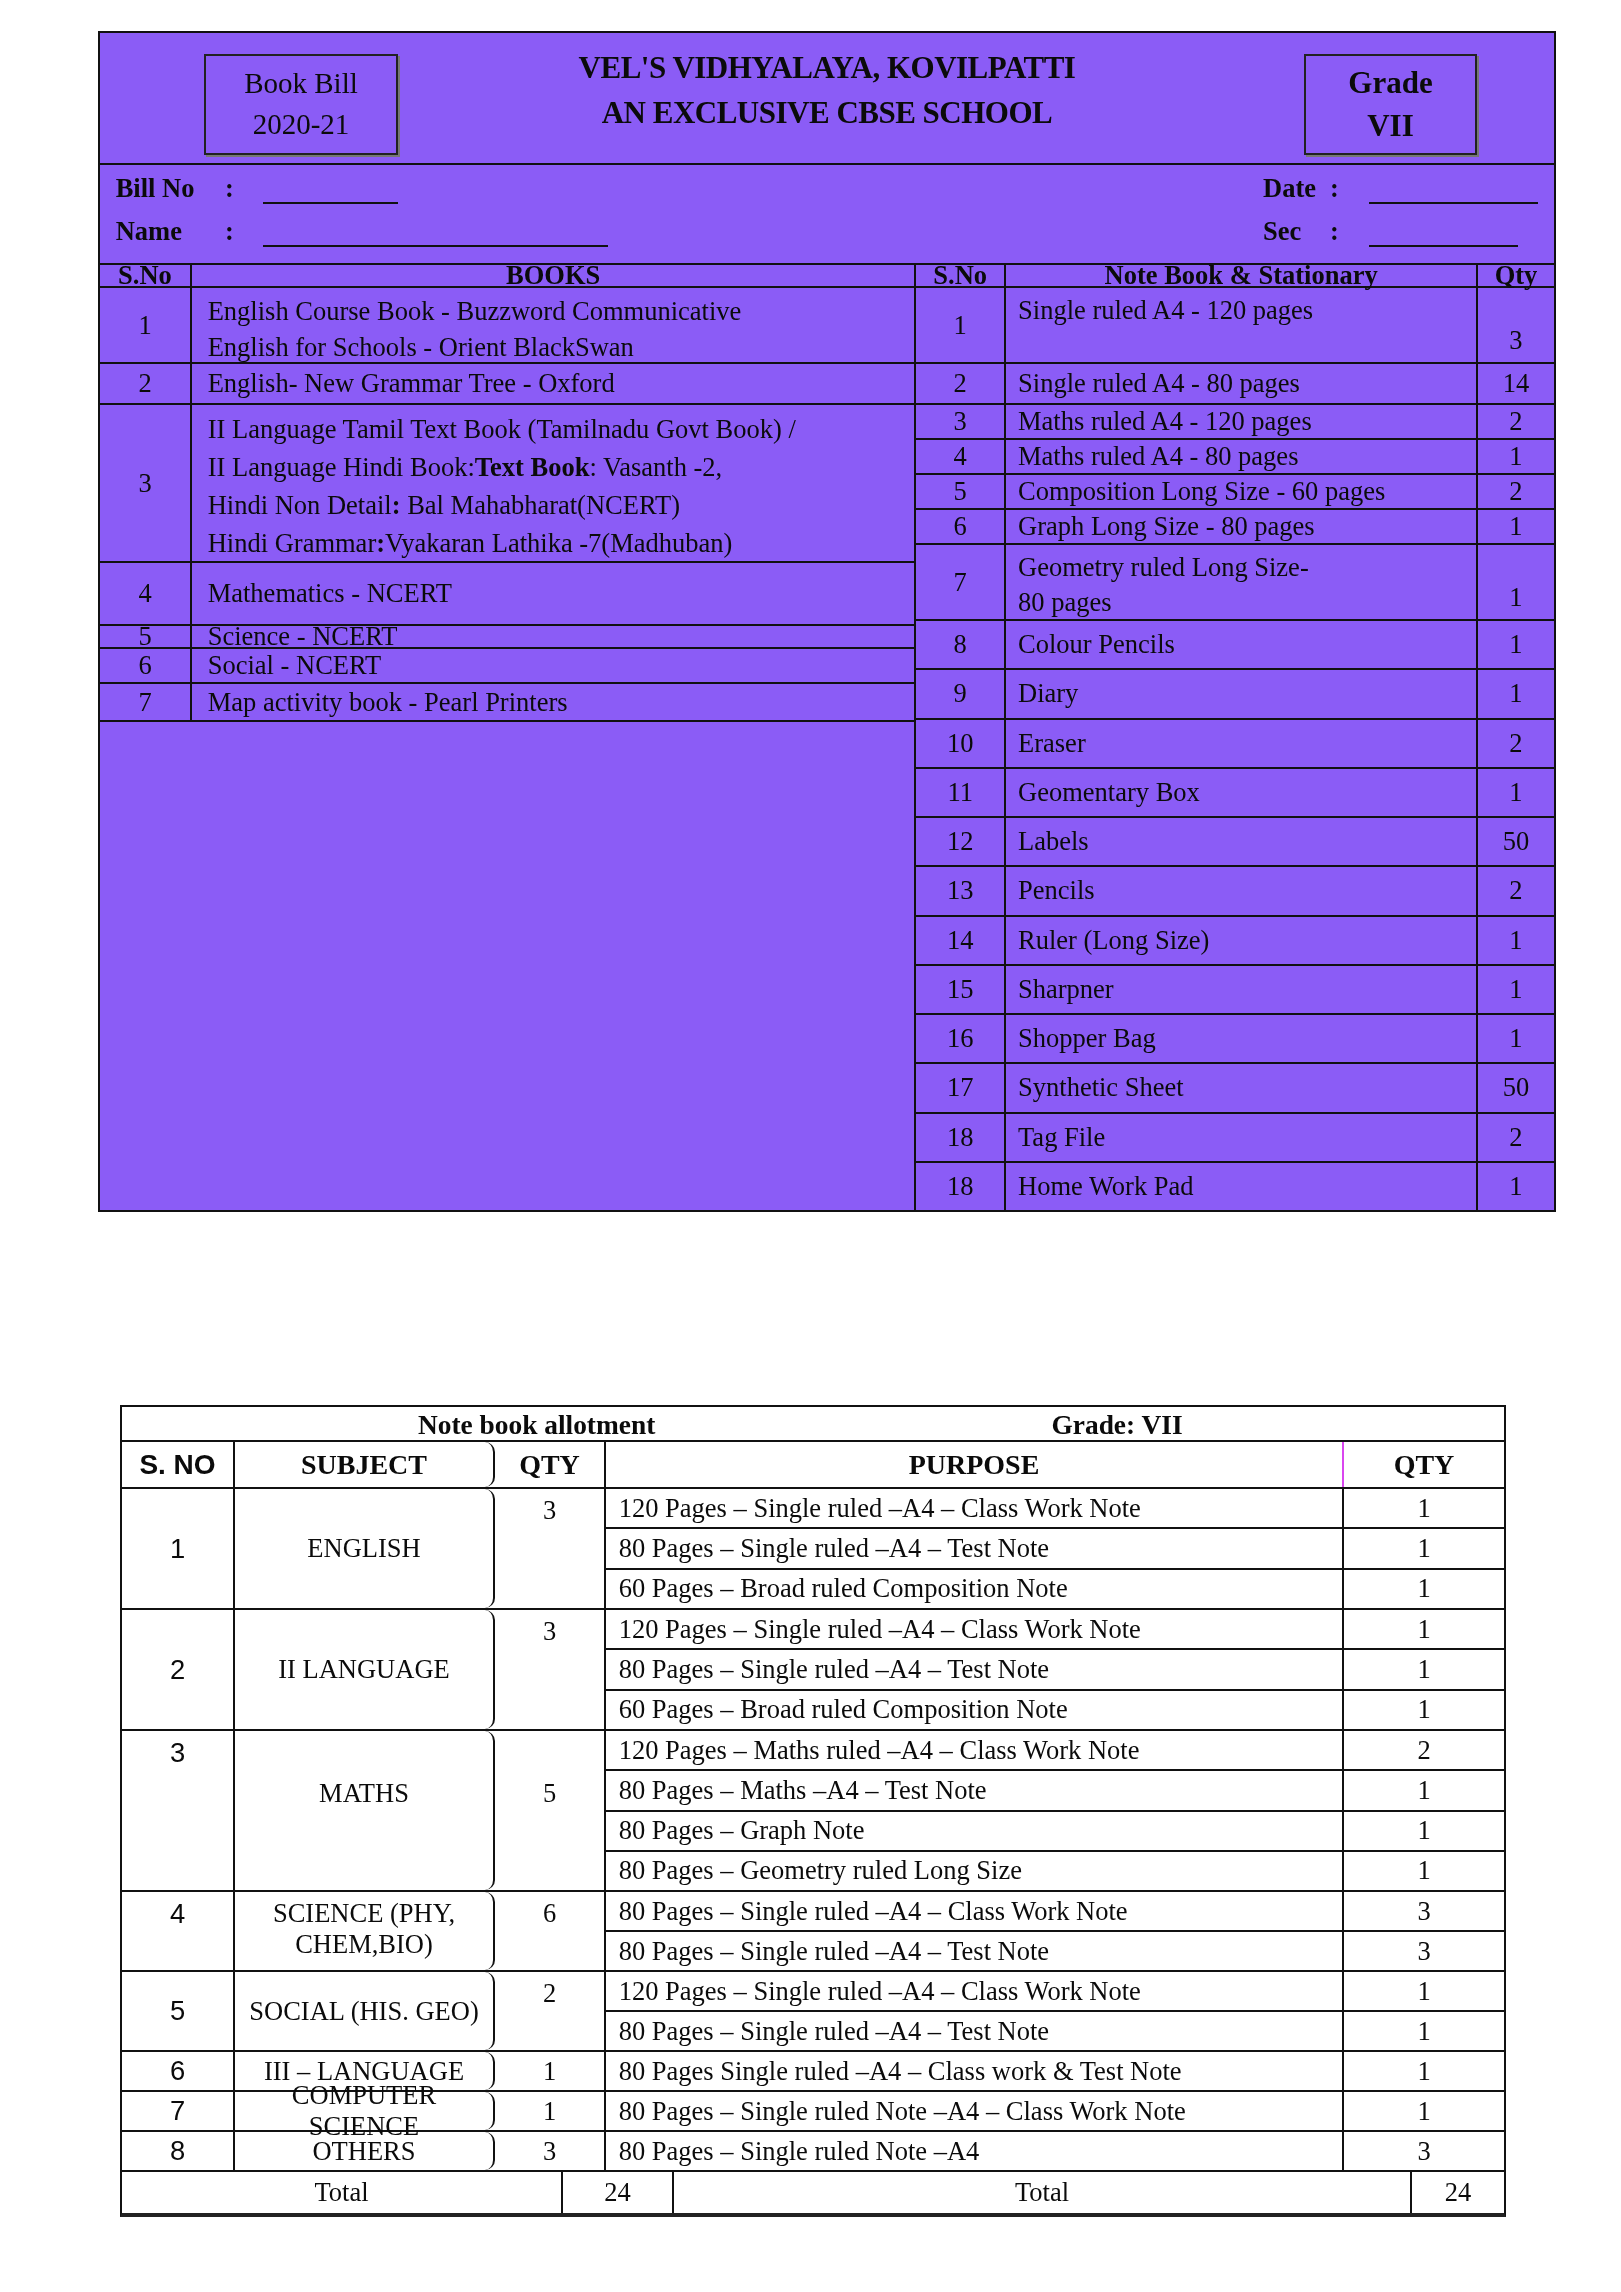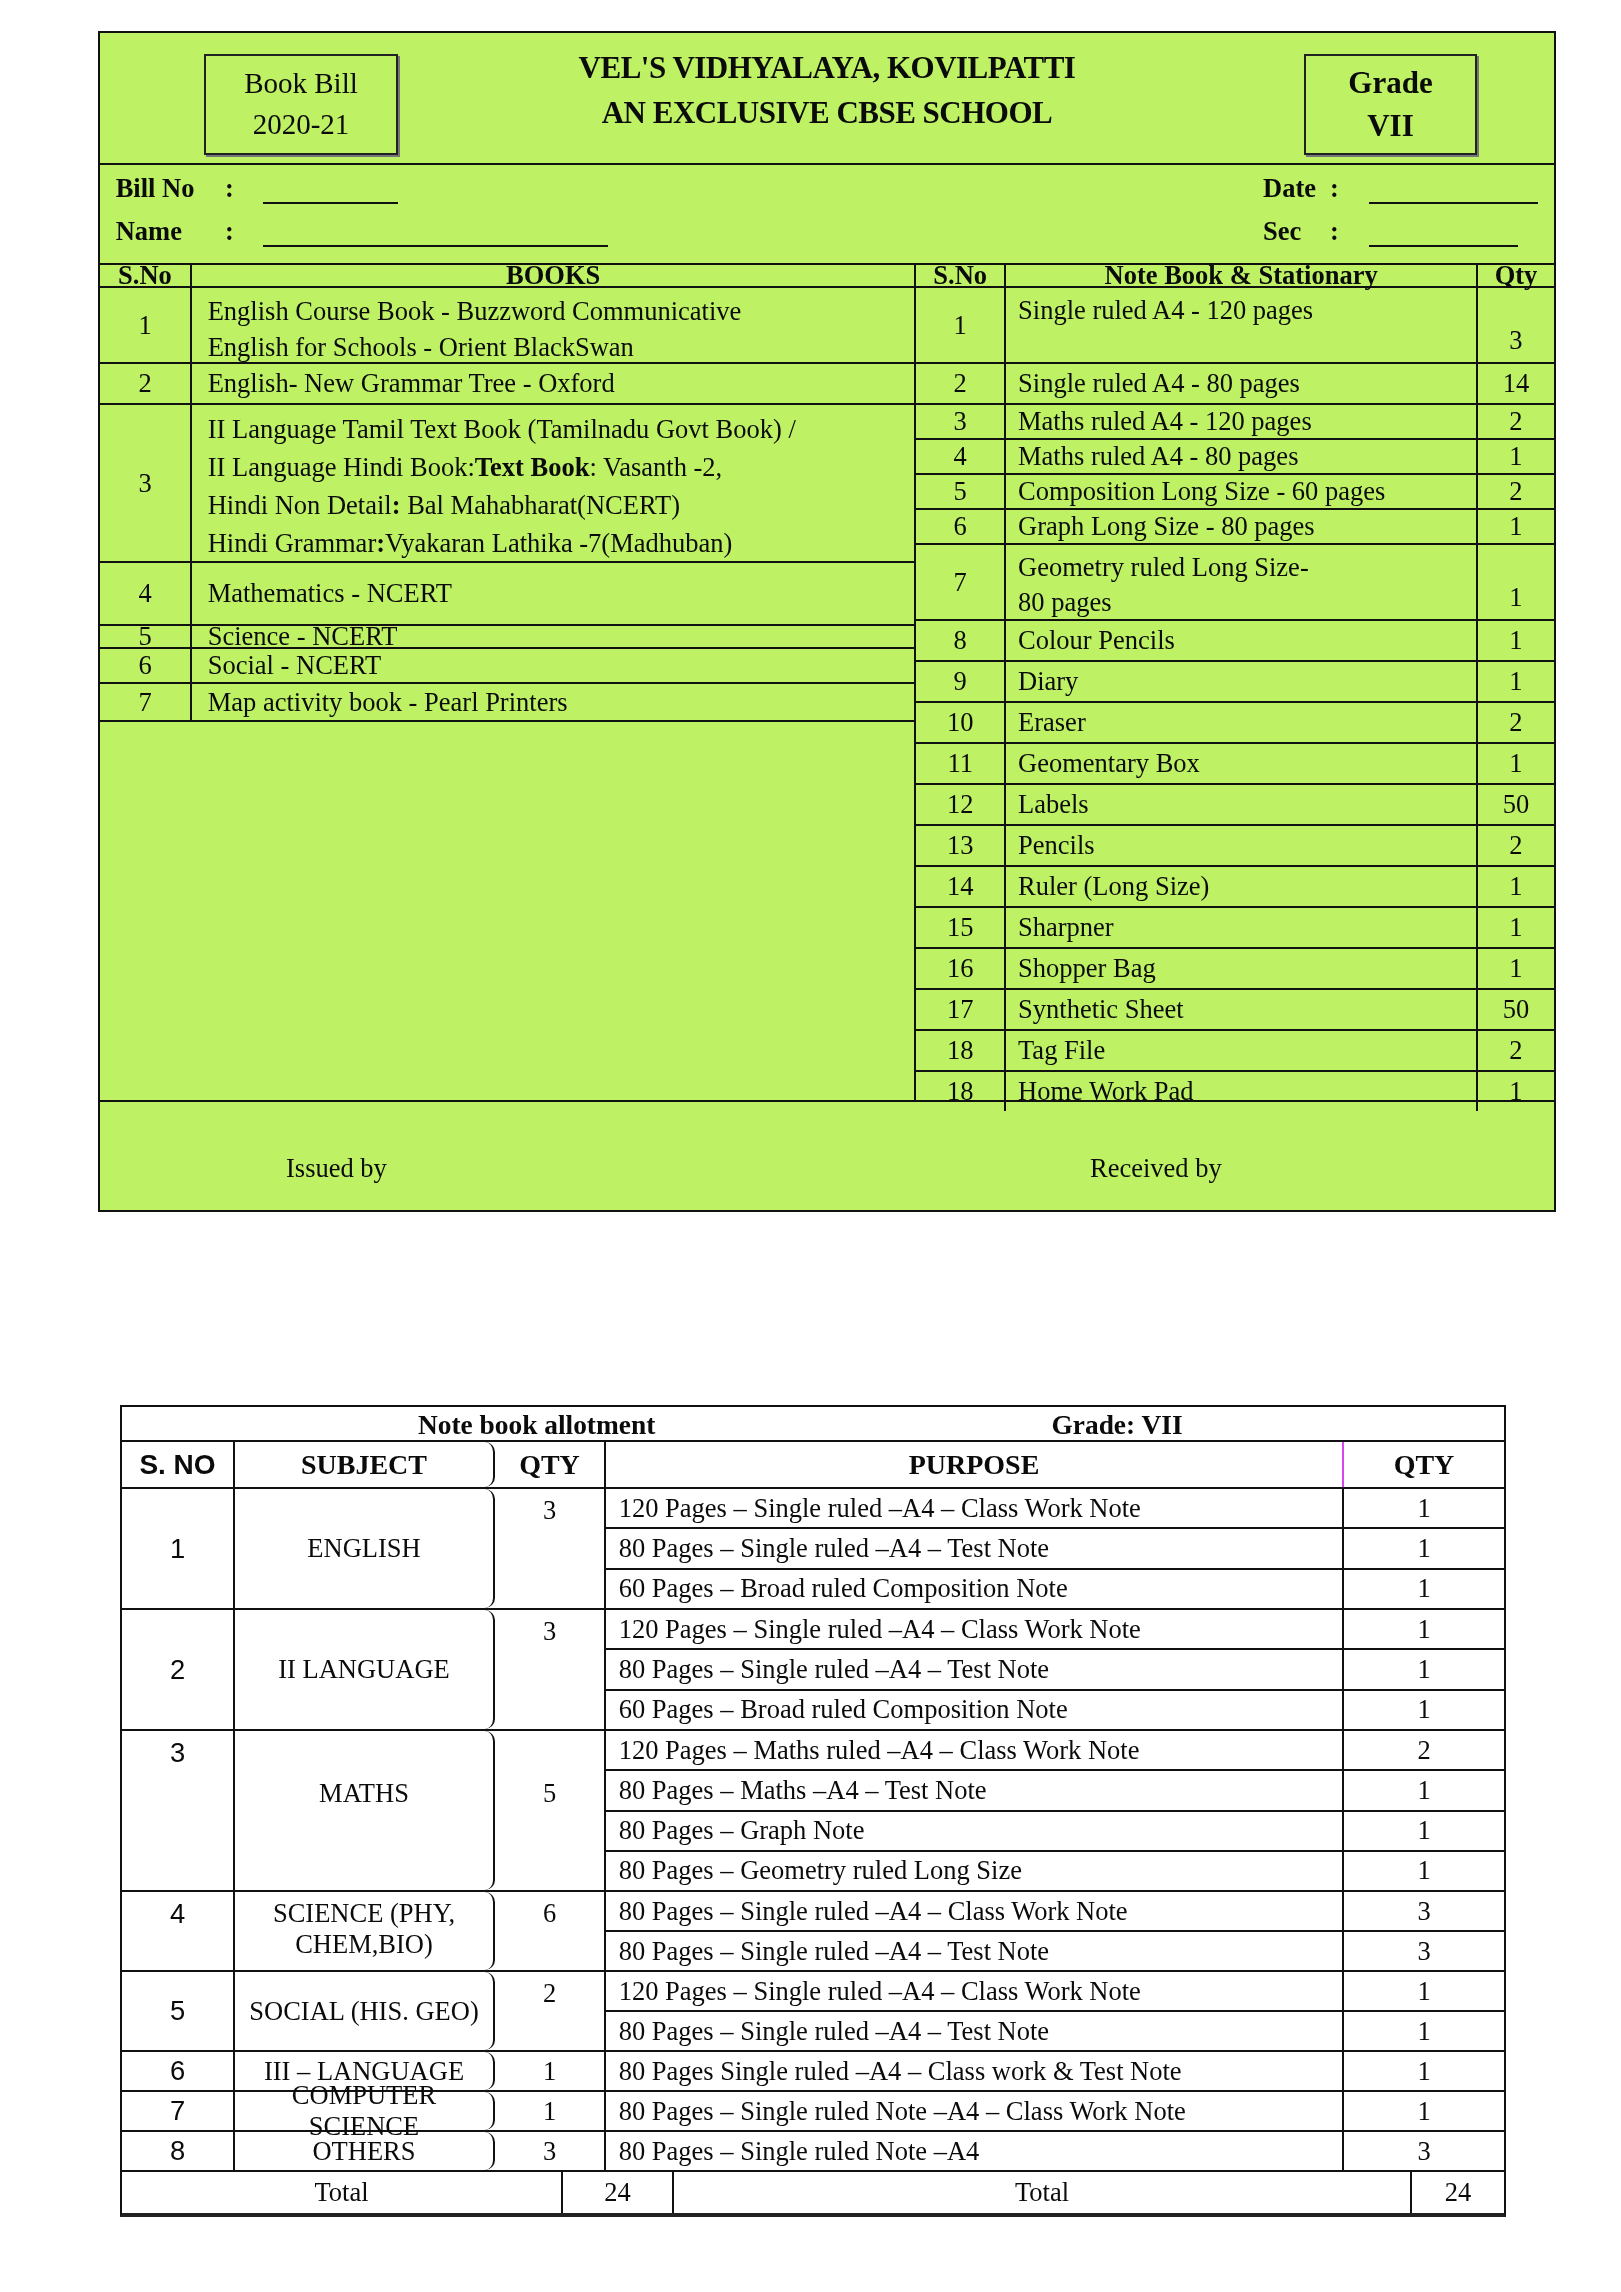--- a/index.html
+++ b/index.html
@@ -1,21 +1,21 @@
 <!DOCTYPE html>
 <html><head>
 <meta charset="utf-8">
 <style>
   * { box-sizing: border-box; margin: 0; padding: 0; }
   html,body { width:1621px; height:2293px; background:#fff; }
   body { font-family:"Liberation Serif", serif; color:#0b0b0b; position:relative; }
 
   
   .doc1 { position:absolute; left:98px; top:31px; width:1458px; height:1181px;
-          border:2.9px solid #111; display:flex; flex-direction:column; background:#bef264; }
+          border:2.9px solid #111; display:flex; flex-direction:column; background:#8b5cf6; }
 
   .hdr-band { height:132px; border-bottom:2px solid #111; position:relative; flex:0 0 auto; }
   .billbox { position:absolute; left:104px; top:20.6px; width:194px; height:101px;
              border:2.9px double #222; border-width:2px; box-shadow:2px 2px 0 #777;
              display:flex; flex-direction:column; align-items:center; justify-content:center;
              font-size:29px; line-height:41px; }
   .school { position:absolute; left:0; right:0; top:12px; text-align:center;
             font-weight:bold; font-size:31px; line-height:45px; letter-spacing:-0.5px; }
   .gradebox { position:absolute; left:1204px; top:20.6px; width:173px; height:101px;
               border:2px solid #222; box-shadow:2px 2px 0 #777;
@@ -323,24 +323,20 @@
       <div class="t1r rflex" style="border-bottom:0">
         <div class="rs">18</div>
         <div class="ri">
             <span>Home Work  Pad</span>
           </div>
         <div class="rq">1</div>
       </div>
     </div>
   </div>
 
-  <div class="footer-band">
-    <span class="issued">Issued by</span>
-    <span class="received">Received by</span>
-  </div>
 </div>
 
 <div class="doc2">
 
   <div class="t2title">
     <span class="tl">Note book allotment</span>
     <span class="tr">Grade: VII</span>
   </div>
 
   <div class="t2hdr">

